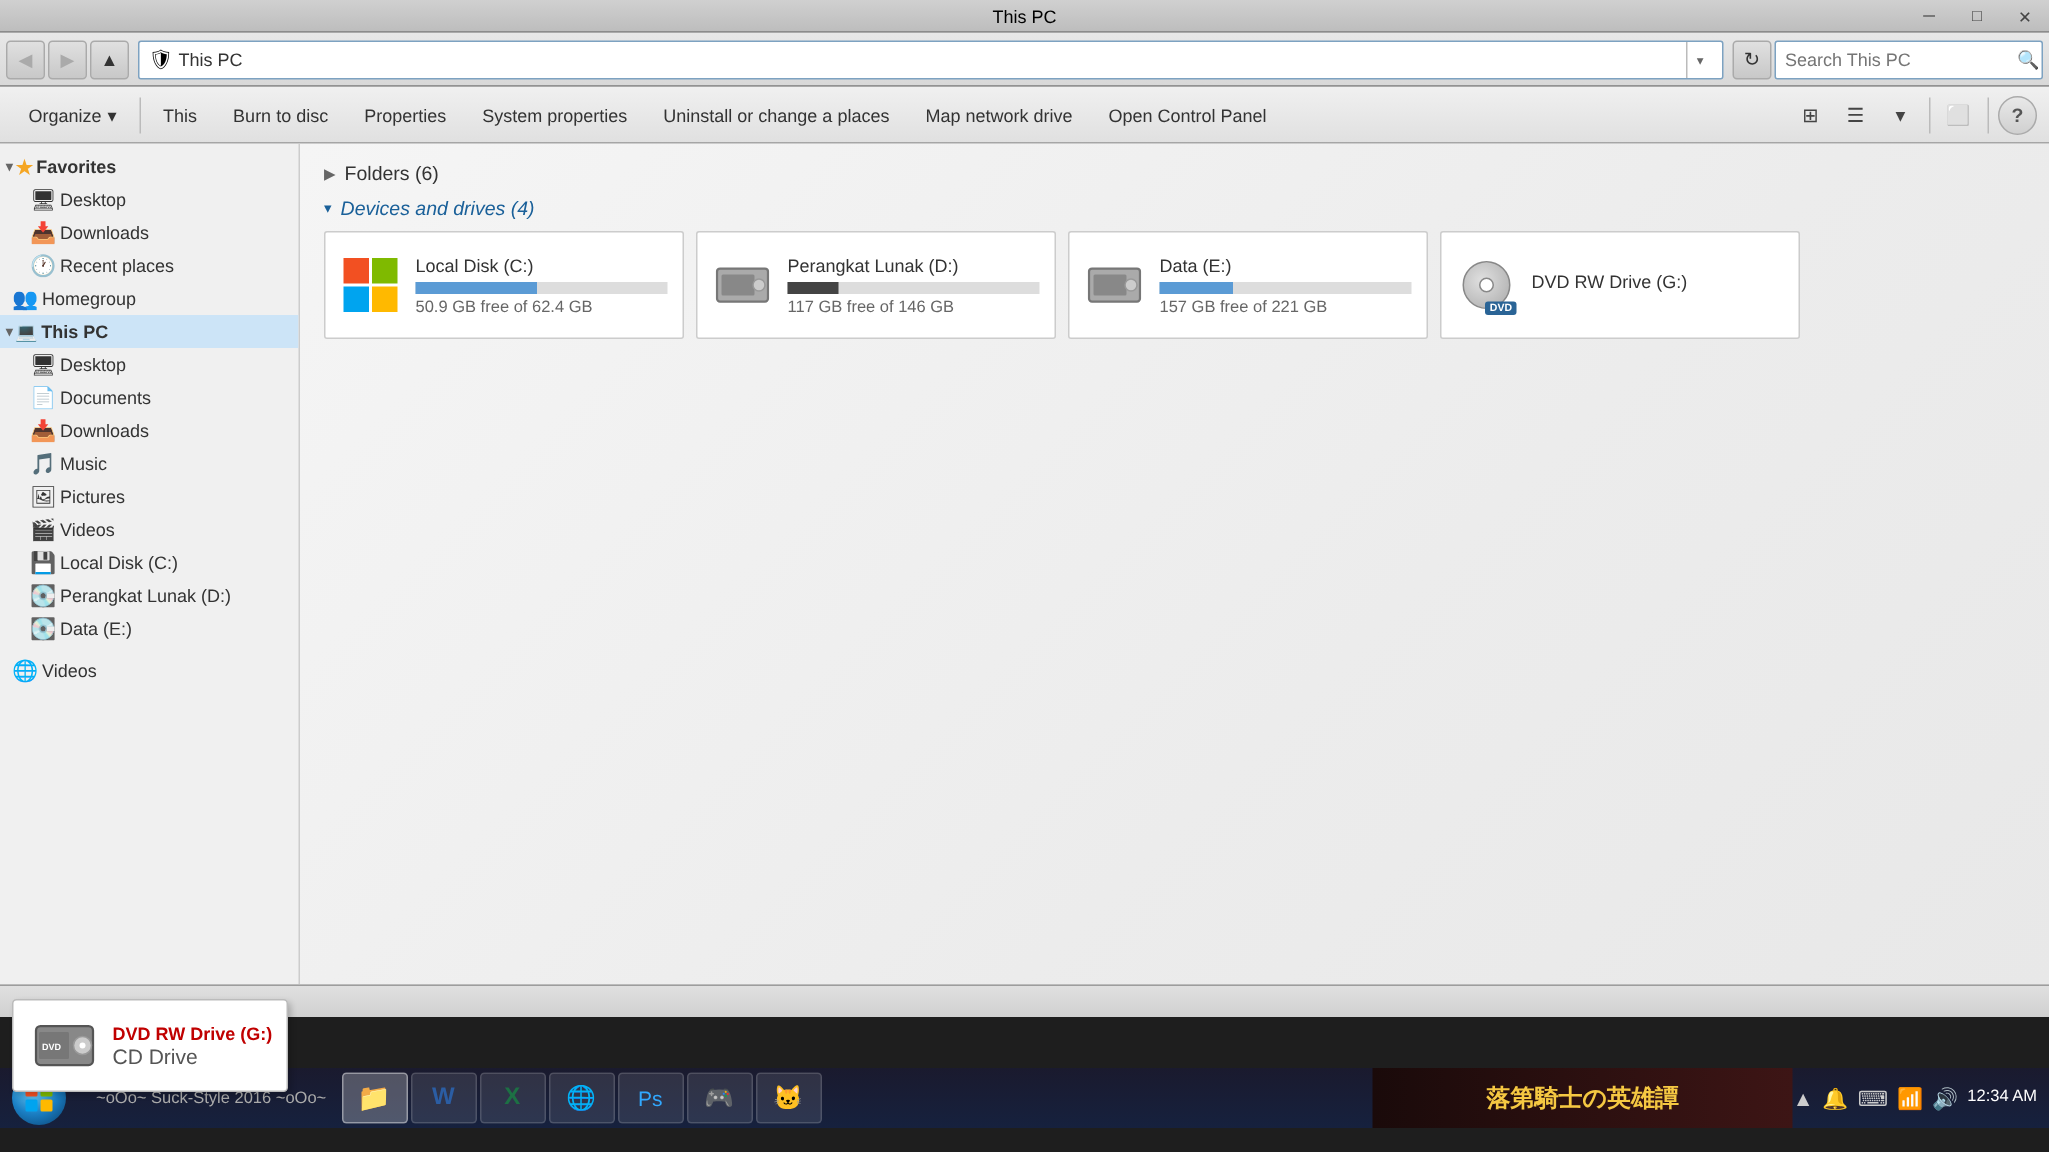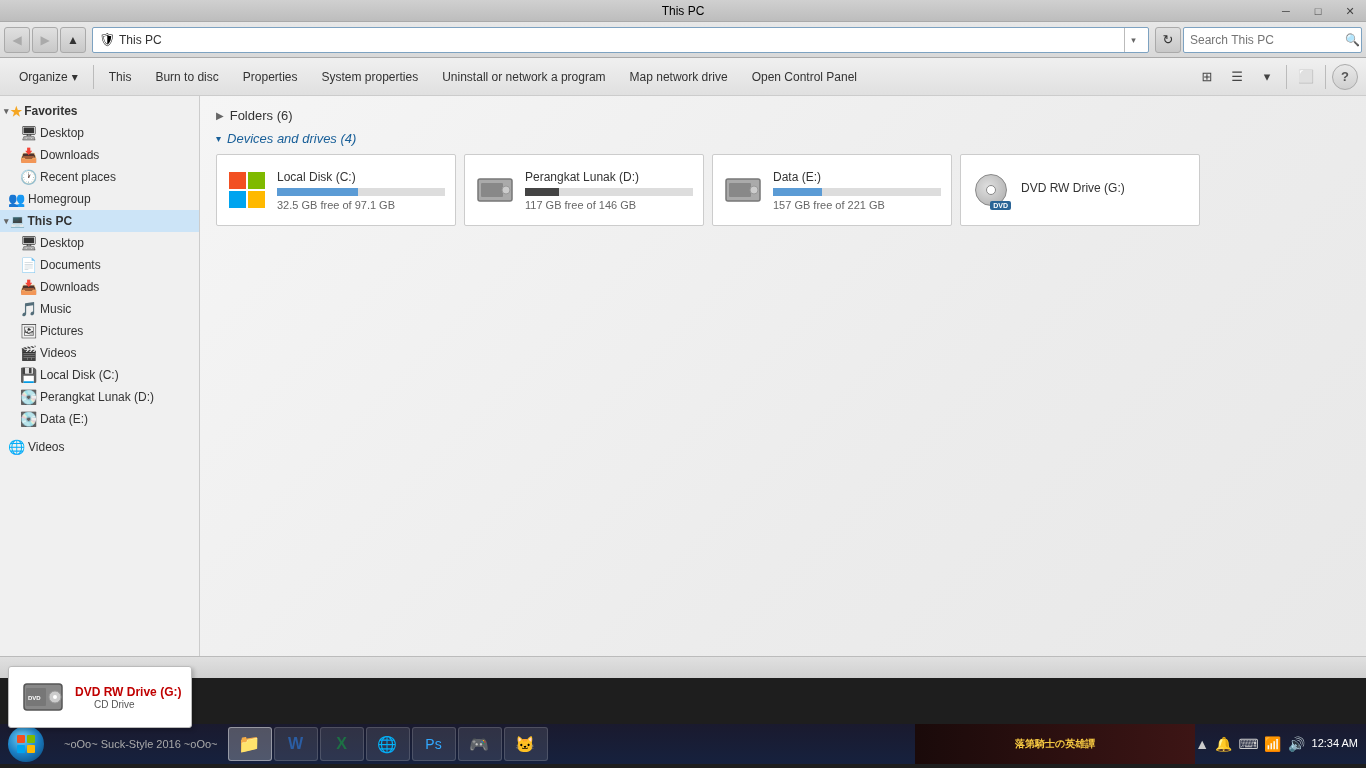--- a/index.html
+++ b/index.html
@@ -286,21 +286,21 @@
       height: 100%;
       pointer-events: none;
       display: flex;
       align-items: flex-end;
       justify-content: flex-end;
     }
 
     
     #taskbar {
       position: fixed;
-      bottom: 4px;
+      bottom: 16px;
       width: 1366px;
       height: 40px;
       background: linear-gradient(to bottom, #1a1a2e, #16213e);
       display: flex;
       align-items: center;
       z-index: 100;
     }
     .start-btn {
       width: 52px; height: 40px;
       display: flex; align-items: center; justify-content: center;
@@ -400,21 +400,21 @@
   <button class="toolbar-btn">
     <span>Burn to disc</span>
   </button>
   <button class="toolbar-btn">
     <span>Properties</span>
   </button>
   <button class="toolbar-btn">
     <span>System properties</span>
   </button>
   <button class="toolbar-btn">
-    <span>Uninstall or network a program</span>
+    <span>Uninstall or change a places</span>
   </button>
   <button class="toolbar-btn">
     <span>Map network drive</span>
   </button>
   <button class="toolbar-btn">
     <span>Open Control Panel</span>
   </button>
   <div class="toolbar-right">
     <div class="view-btn">⊞</div>
     <div class="view-btn">☰</div>
@@ -522,21 +522,21 @@
             <div></div>
             <div></div>
             <div></div>
           </div>
         </div>
         <div class="drive-info">
           <div class="drive-name">Local Disk (C:)</div>
           <div class="drive-bar-bg">
             <div class="drive-bar-fill blue" style="width:48%"></div>
           </div>
-          <div class="drive-size">32.5 GB free of 97.1 GB</div>
+          <div class="drive-size">50.9 GB free of 62.4 GB</div>
         </div>
       </div>
 
       <div class="drive-item">
         <div class="drive-icon">
           <svg width="36" height="30">
             <rect x="1" y="4" width="34" height="22" rx="2" fill="#aaa" stroke="#777" stroke-width="1.5"></rect>
             <rect x="4" y="8" width="22" height="14" rx="1" fill="#888"></rect>
             <circle cx="29" cy="15" r="4" fill="#ccc" stroke="#999" stroke-width="1"></circle>
           </svg>
@@ -633,21 +633,21 @@
     </div>
     <div class="taskbar-task">
       <span style="font-size:16px;">🎮</span>
     </div>
     <div class="taskbar-task">
       <span style="font-size:16px;">🐱</span>
     </div>
   </div>
 
   <div class="taskbar-anime">
-    <span class="taskbar-anime-text" style="color:#f5c842; font-size:10px;">落第騎士の英雄譚</span>
+    <span class="taskbar-anime-text" style="color:#f5c842; font-size:16px;">落第騎士の英雄譚</span>
   </div>
 
   <div class="taskbar-right">
     <span class="sys-icon">▲</span>
     <span class="sys-icon">🔔</span>
     <span class="sys-icon">⌨</span>
     <span class="sys-icon">📶</span>
     <span class="sys-icon">🔊</span>
     <div class="clock">
       <span>12:34 AM</span>
@@ -664,15 +664,15 @@
       <rect x="4" y="12" width="20" height="18" rx="1" fill="#777"></rect>
 
       <ellipse cx="33" cy="21" rx="6" ry="6" fill="#ccc" stroke="#999" stroke-width="1"></ellipse>
       <ellipse cx="33" cy="21" rx="2" ry="2" fill="white"></ellipse>
 
       <text x="6" y="24" fill="white" font-size="6" font-weight="bold">DVD</text>
     </svg>
   </div>
   <div>
     <div style="font-size:12px; font-weight:bold; color:#c00000;">DVD RW Drive (G:)</div>
-    <div style="font-size:10px; color:#555;margin-left:19px;">CD Drive</div>
+    <div style="font-size:14px; color:#555;">CD Drive</div>
   </div>
 </div>
 
 </body></html>

